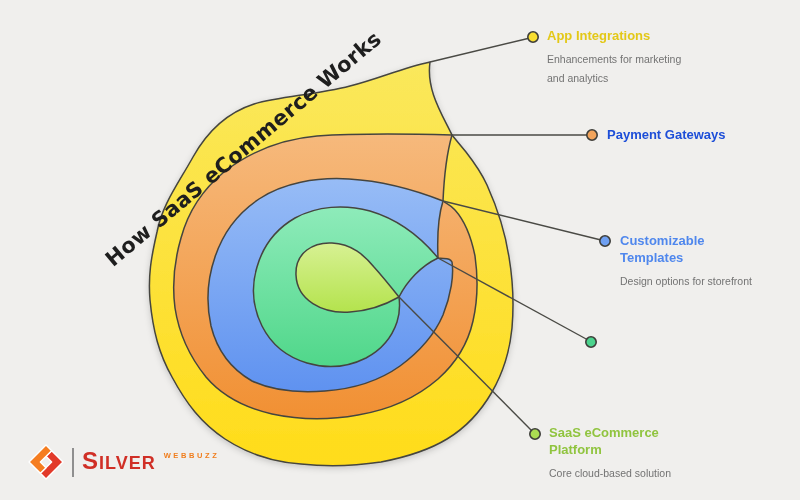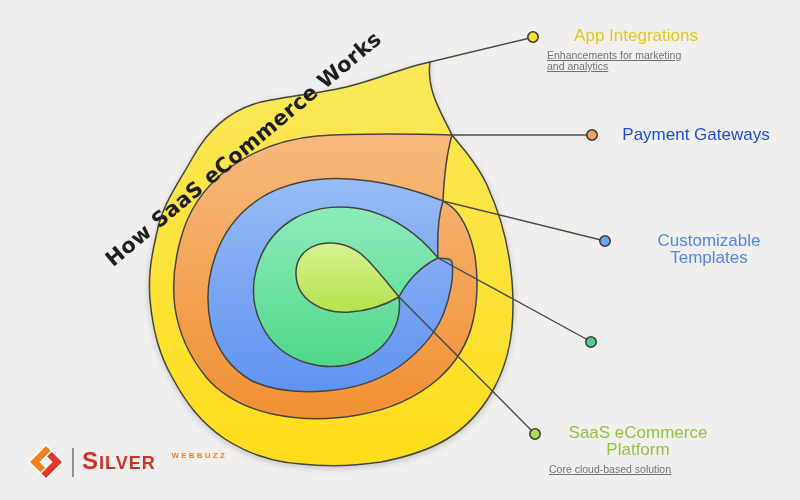--- a/index.html
+++ b/index.html
@@ -12,38 +12,38 @@
   .diagram-title{
     position:absolute;left:70px;top:135px;width:330px;height:42px;
     line-height:42px;text-align:center;
     transform:rotate(-40deg);
     font-family:"DejaVu Sans","Liberation Sans",sans-serif;
     font-size:21px;font-weight:700;color:#1e1e1e;letter-spacing:.3px;
     white-space:nowrap;
   }
   .callout{position:absolute;width:178px;}
   .callout-title{
-    font-size:17px;font-weight:400;line-height:17px;white-space:pre-line;text-align:center;
+    font-size:13px;font-weight:700;line-height:17px;white-space:pre-line;
   }
   .callout-desc{
-    margin-top:6px;font-size:10.5px;line-height:11px;color:#737373;white-space:pre-line;text-decoration:underline;
+    margin-top:6px;font-size:10.5px;line-height:19px;color:#737373;white-space:pre-line;
   }
   #logo{
     position:absolute;left:27px;top:443px;height:38px;
     display:flex;align-items:center;
   }
   .logo-sep{width:2px;height:29px;background:#8f8f8f;margin:0 8px 0 7px;}
   .logo-text{display:flex;flex-direction:row;}
   .logo-brand{
     font-size:18px;font-weight:700;letter-spacing:1px;line-height:18px;
   }
   .logo-brand::first-letter{font-size:24px;}
   .logo-sub{
     font-size:7.5px;font-weight:700;letter-spacing:2.6px;line-height:9px;
-    margin-left:16px;margin-top:-1px;
+    margin-left:8px;margin-top:-1px;
   }
 </style>
 </head>
 <body>
 
 <div id="canvas" style="background: rgb(240, 239, 237);">
 
   <svg id="diagram-svg" width="800" height="500" viewBox="0 0 800 500">
     <defs>
       <linearGradient id="grad0" x1="0" y1="0" x2="0" y2="1">
@@ -164,20 +164,21 @@
 and analytics</div>
   </div>
 
   <div class="callout" style="left:607px;top:126px">
     <div class="callout-title" style="color: #1d4ed8;">Payment Gateways</div>
   </div>
 
   <div class="callout" style="left:620px;top:232px">
     <div class="callout-title" style="color: rgb(79, 135, 237);">Customizable
 Templates</div>
+    <div class="callout-desc">Design options for storefront</div>
   </div>
 
 
   <div class="callout" style="left:549px;top:424px">
     <div class="callout-title" style="color: rgb(144, 196, 63);">SaaS eCommerce
 Platform</div>
     <div class="callout-desc">Core cloud-based solution</div>
   </div>
 
   <div id="logo">

